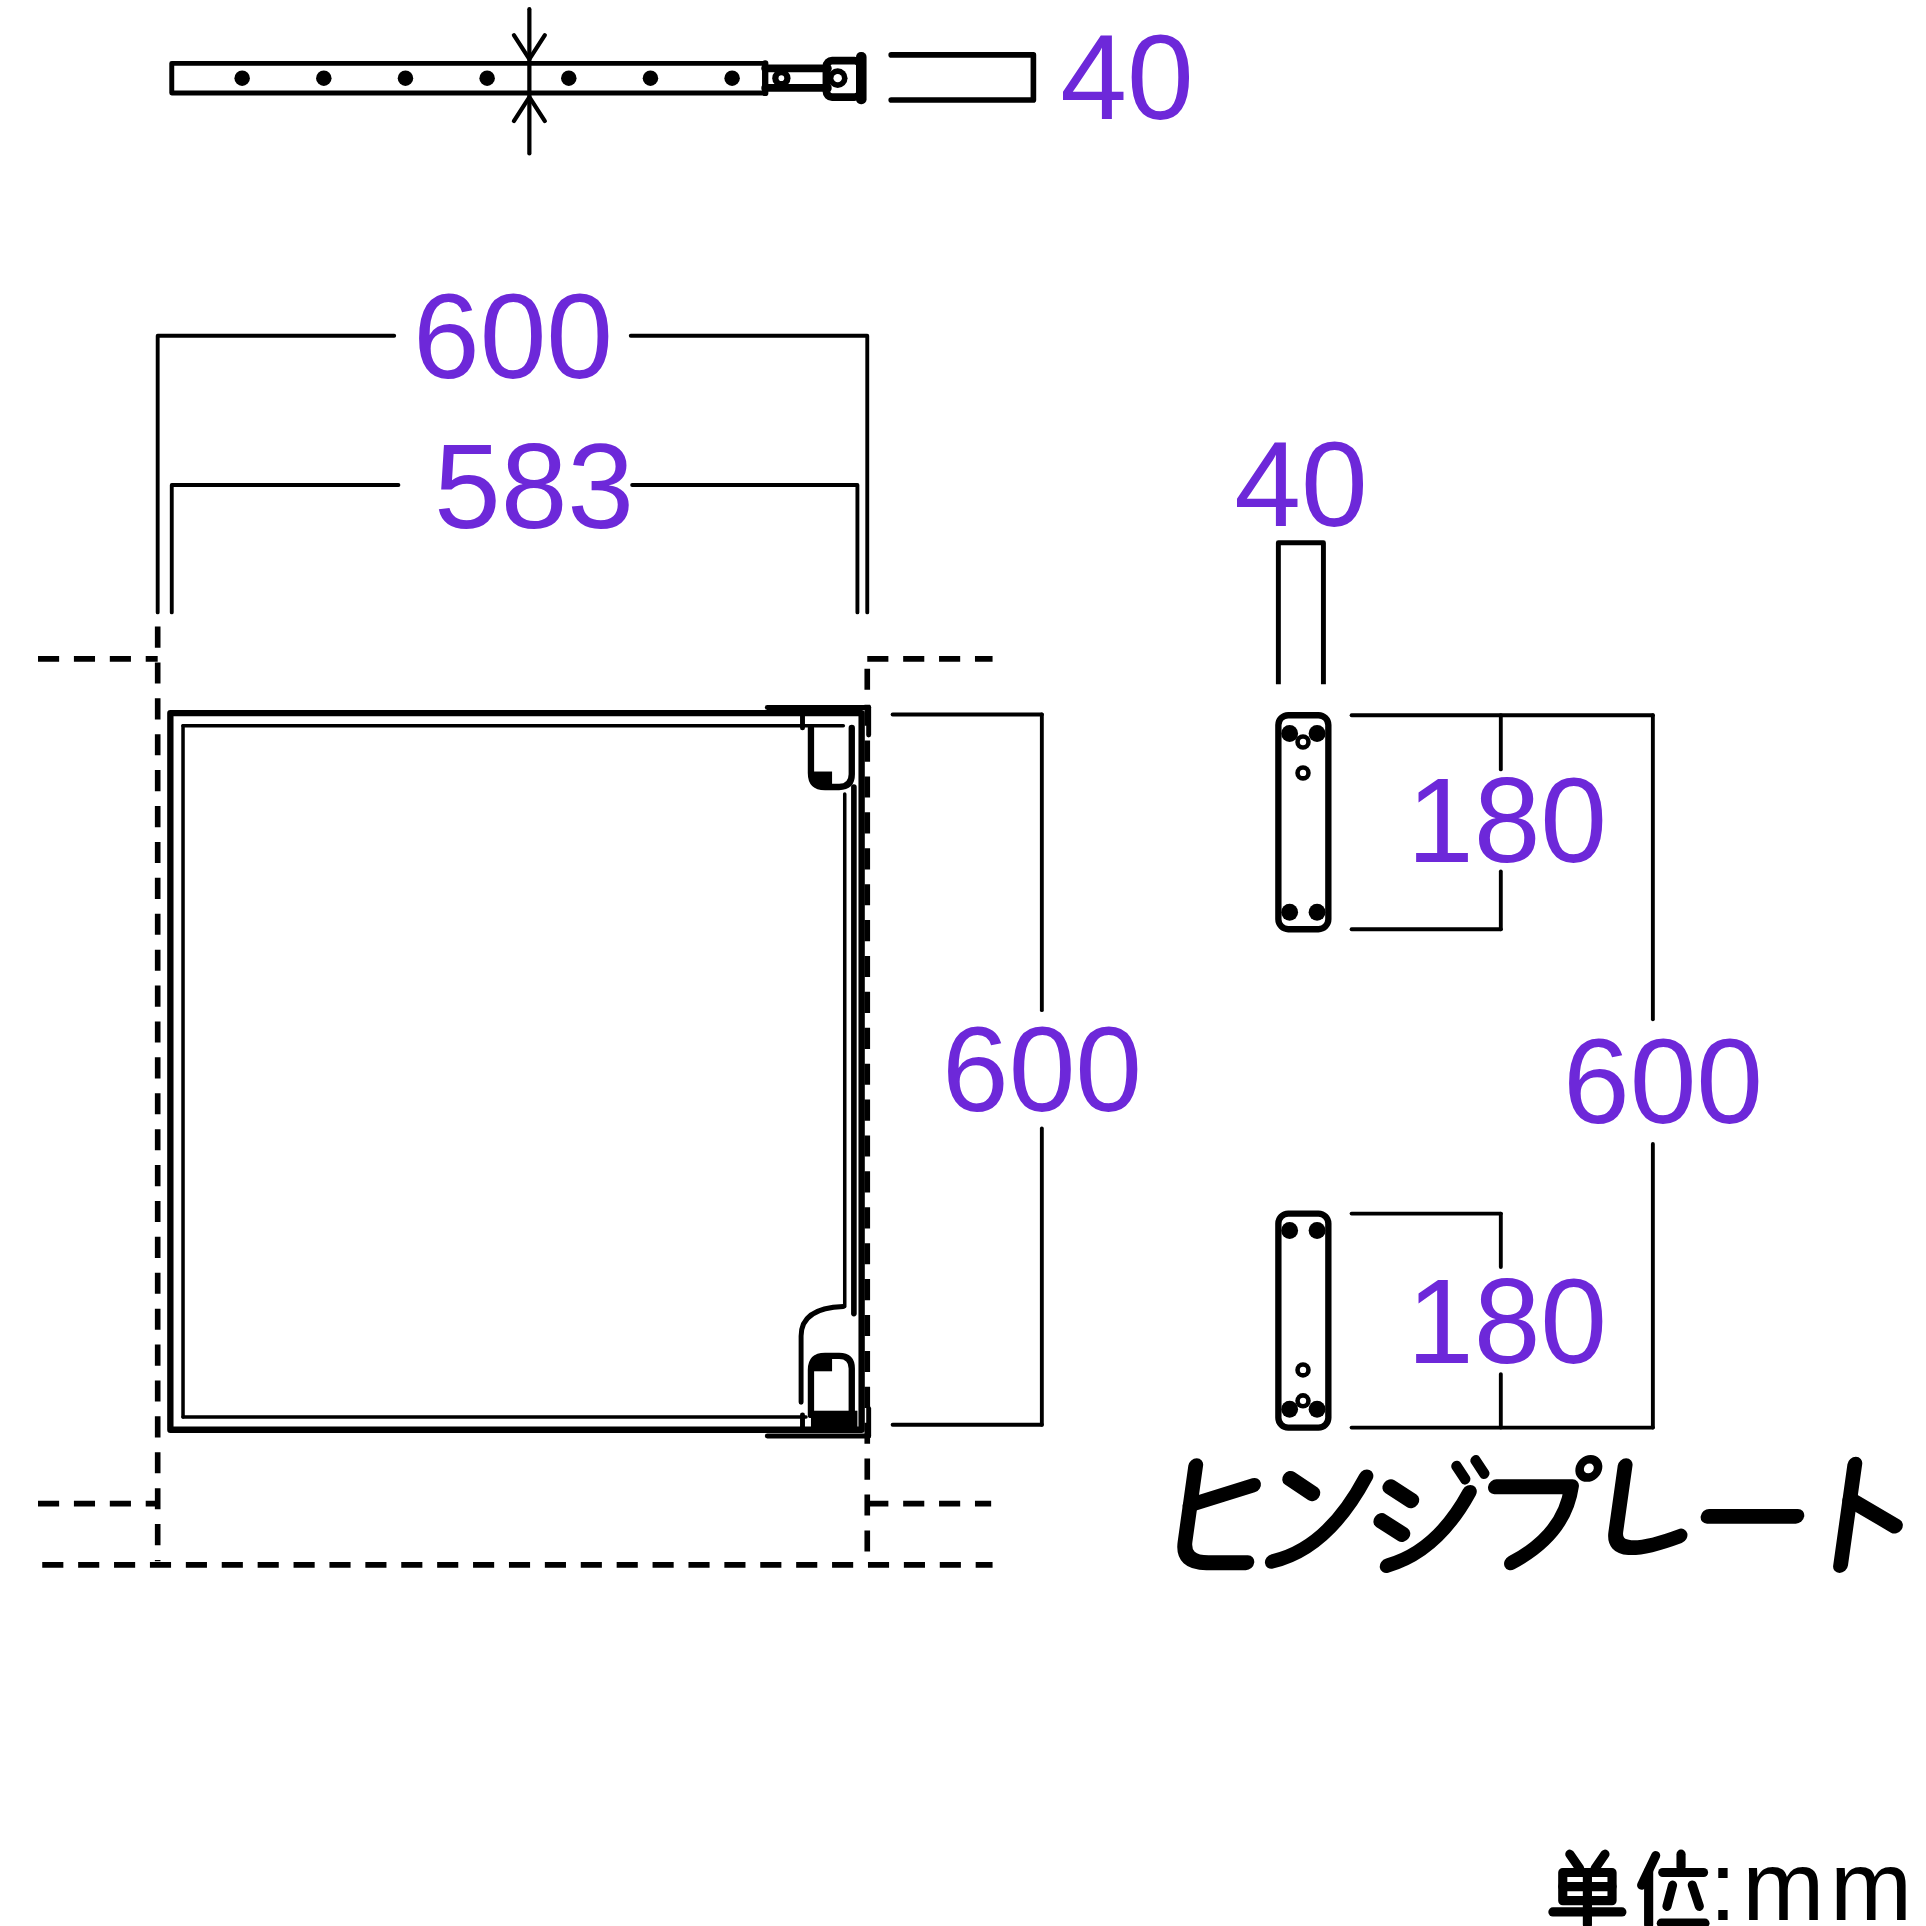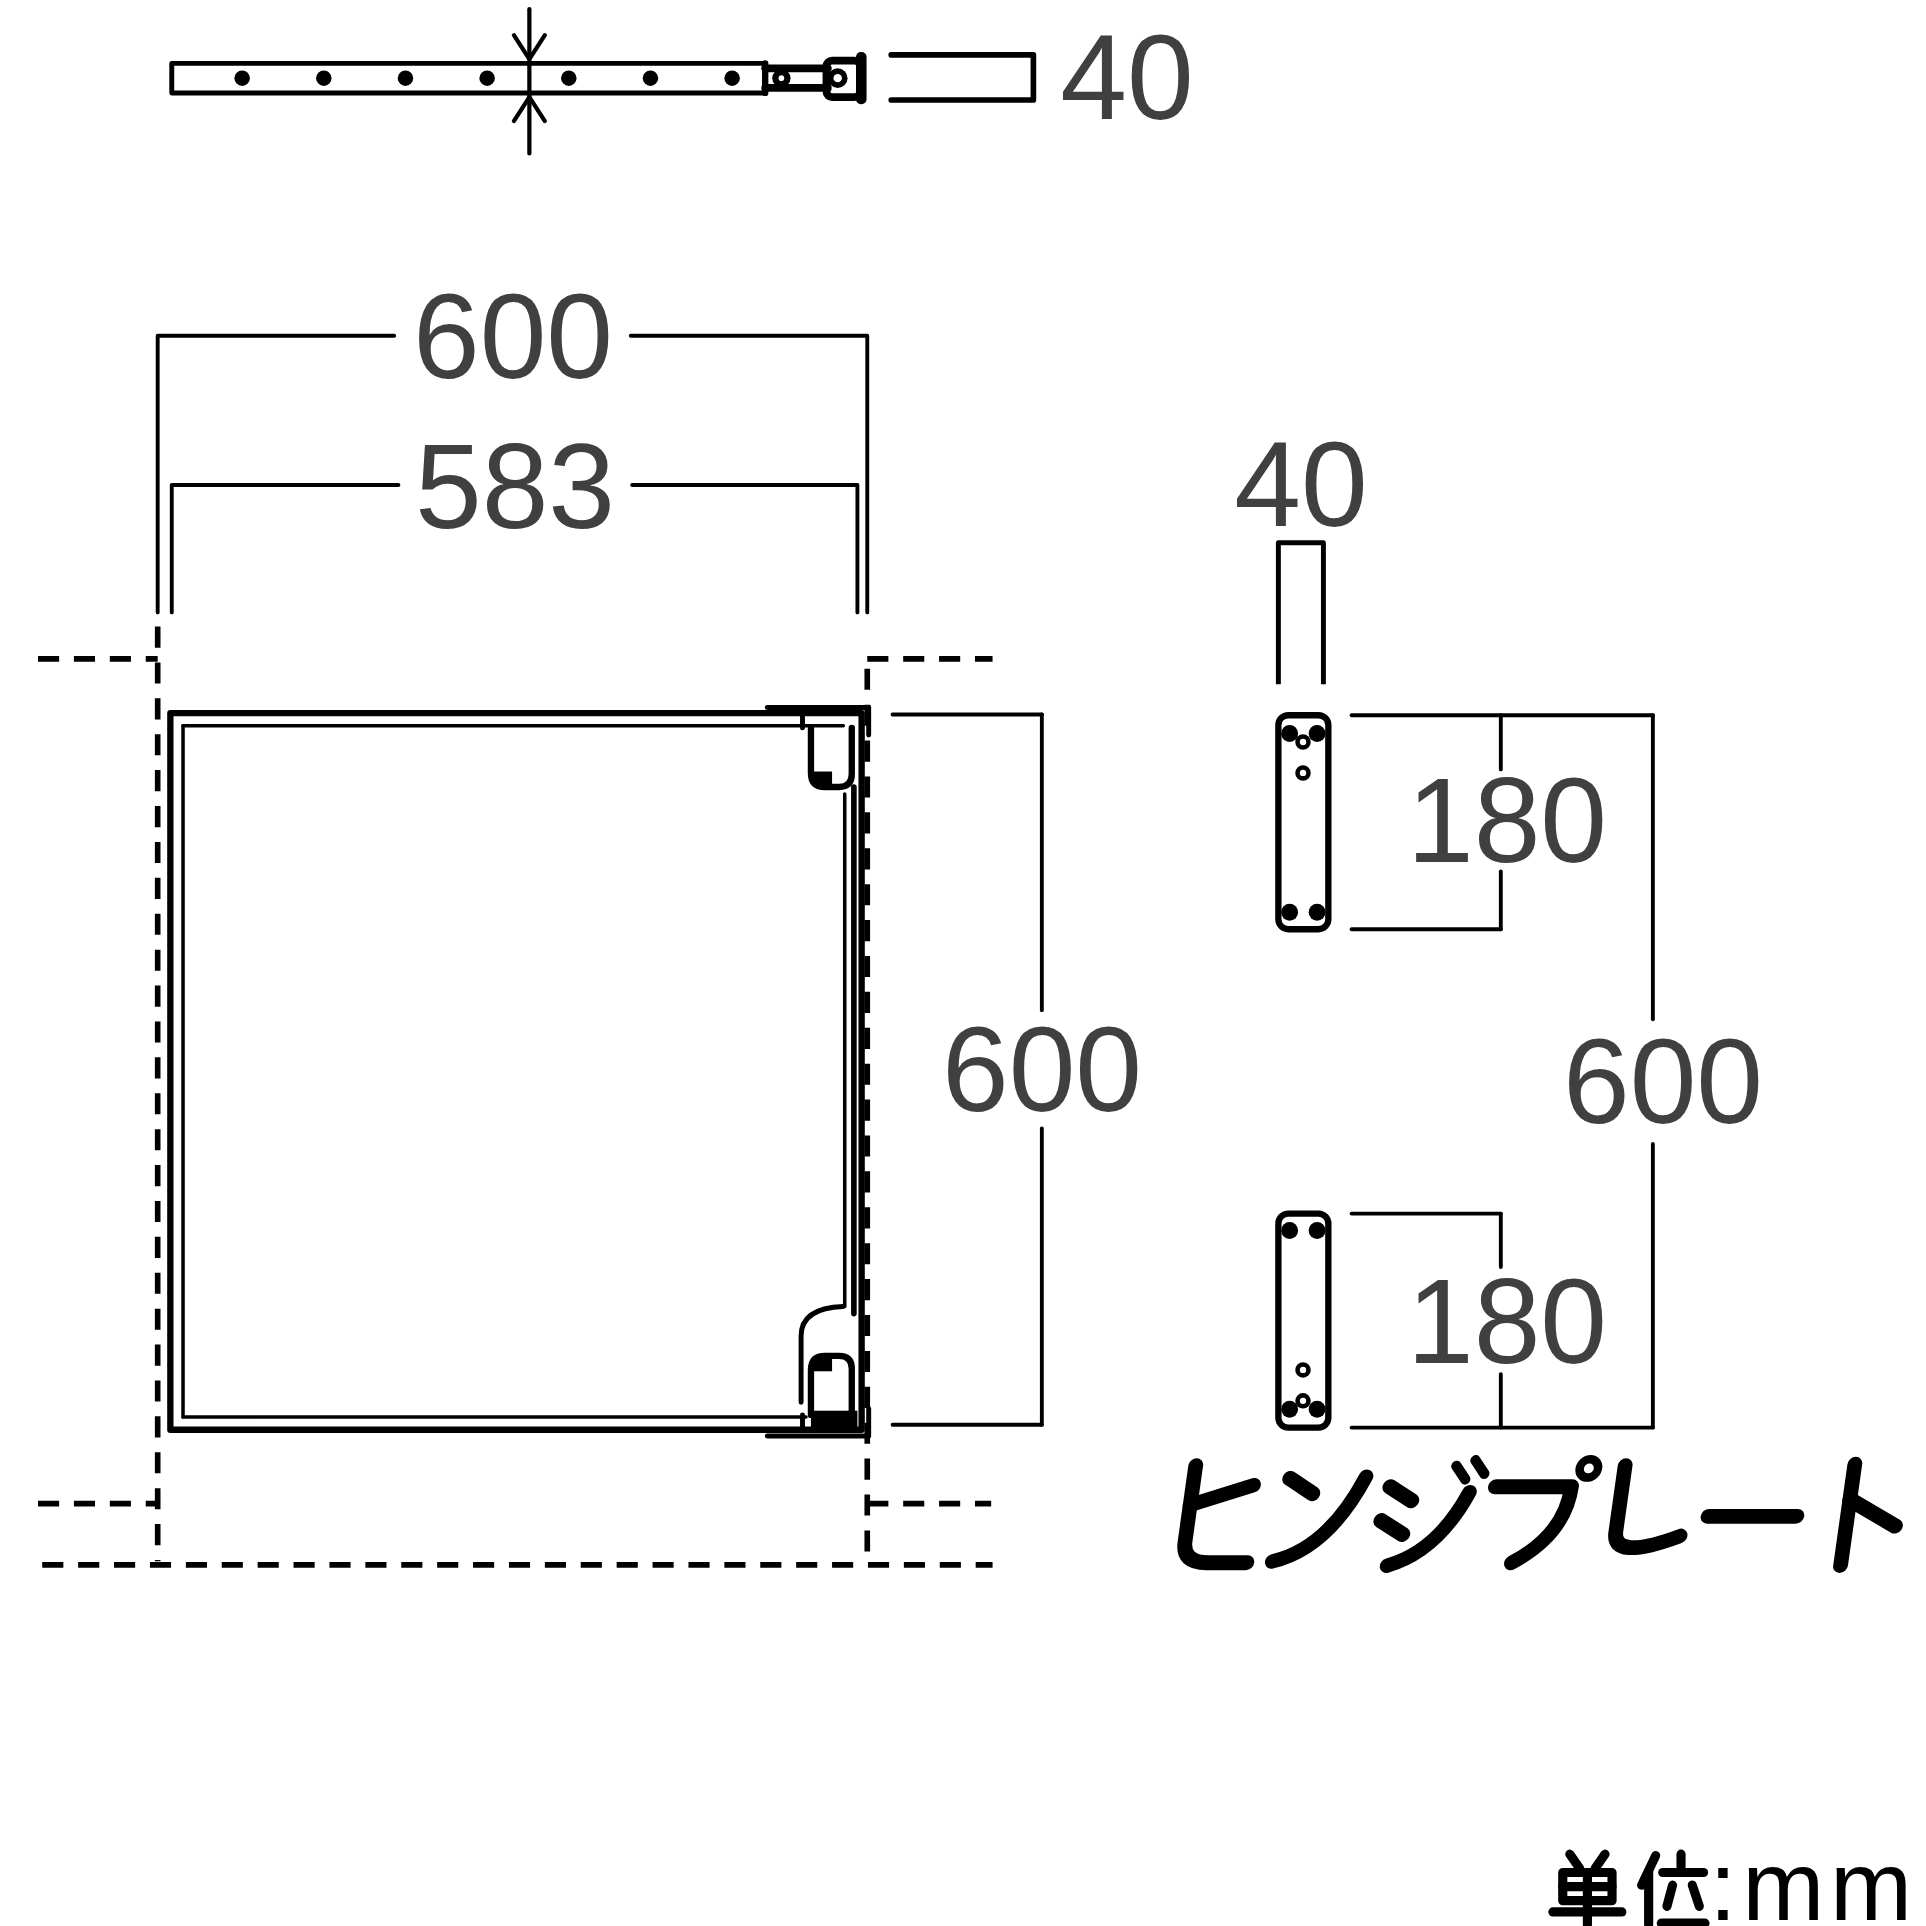--- a/index.html
+++ b/index.html
@@ -1,20 +1,20 @@
 <!DOCTYPE html>
 <html style="font-size:11.3px"><head>
 <meta charset="utf-8">
 <style>
   html,body{margin:0;padding:0;background:#fff;}
   .stage{position:relative;width:1926px;height:1926px;background:#fff;overflow:hidden;
          font-family:"Liberation Sans",sans-serif;}
   .stage svg{position:absolute;left:0;top:0;}
   .dim{position:absolute;transform:translate(-50%,-50%);font-size:120px;line-height:1;
-       color:#404040;white-space:nowrap;font-family:"Liberation Sans",sans-serif;}
+       color:#6d28d9;white-space:nowrap;font-family:"Liberation Sans",sans-serif;}
   .sr{position:absolute;width:0.7px;height:0.7px;overflow:hidden;clip:rect(0 0 0 0);}
 </style>
 </head>
 <body>
 
 <div class="stage">
 
 <svg width="1926" height="1926" viewBox="0 0 2736 2736">
   <g stroke="#000" fill="none" stroke-width="7" stroke-linecap="round" stroke-linejoin="round">
 
@@ -201,21 +201,21 @@
             <path d="M86,48 L96,78"></path>
         <path d="M42,102 H104"></path>
       </g>
     </g>
     <text x="2428" y="2728" font-size="140" letter-spacing="8" font-family="Liberation Sans, sans-serif" fill="#000" stroke="none">:mm</text>
   </g>
 </svg>
 
 <div class="dim" style="left:1127px;top:77px">40</div>
 <div class="dim" style="left:513px;top:336px">600</div>
-<div class="dim" style="left:515px;top:486px">583</div>
+<div class="dim" style="left:534px;top:486px">583</div>
 <div class="dim" style="left:1042px;top:1069px">600</div>
 <div class="dim" style="left:1301px;top:484px">40</div>
 <div class="dim" style="left:1507px;top:820px">180</div>
 <div class="dim" style="left:1663px;top:1081px">600</div>
 <div class="dim" style="left:1507px;top:1321px">180</div>
 
 <span class="sr">ヒンジプレート</span>
 <span class="sr">単位:mm</span>
 
 </div>

